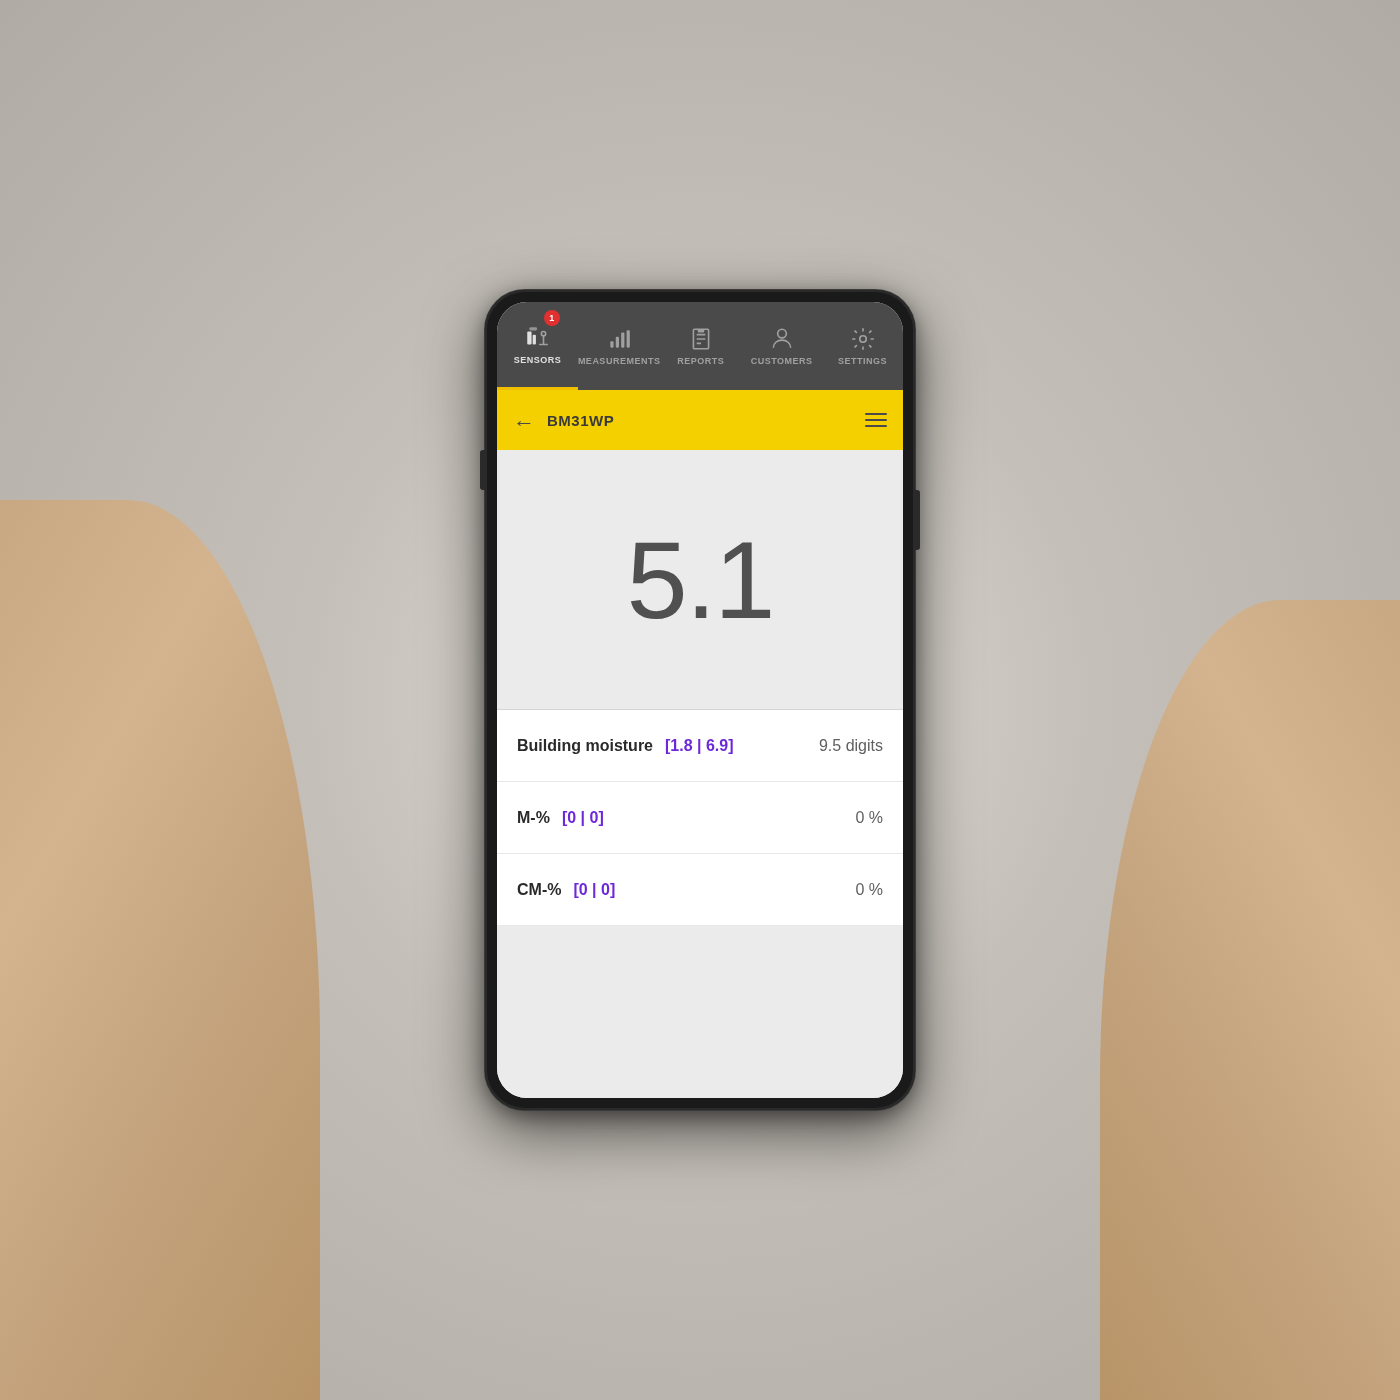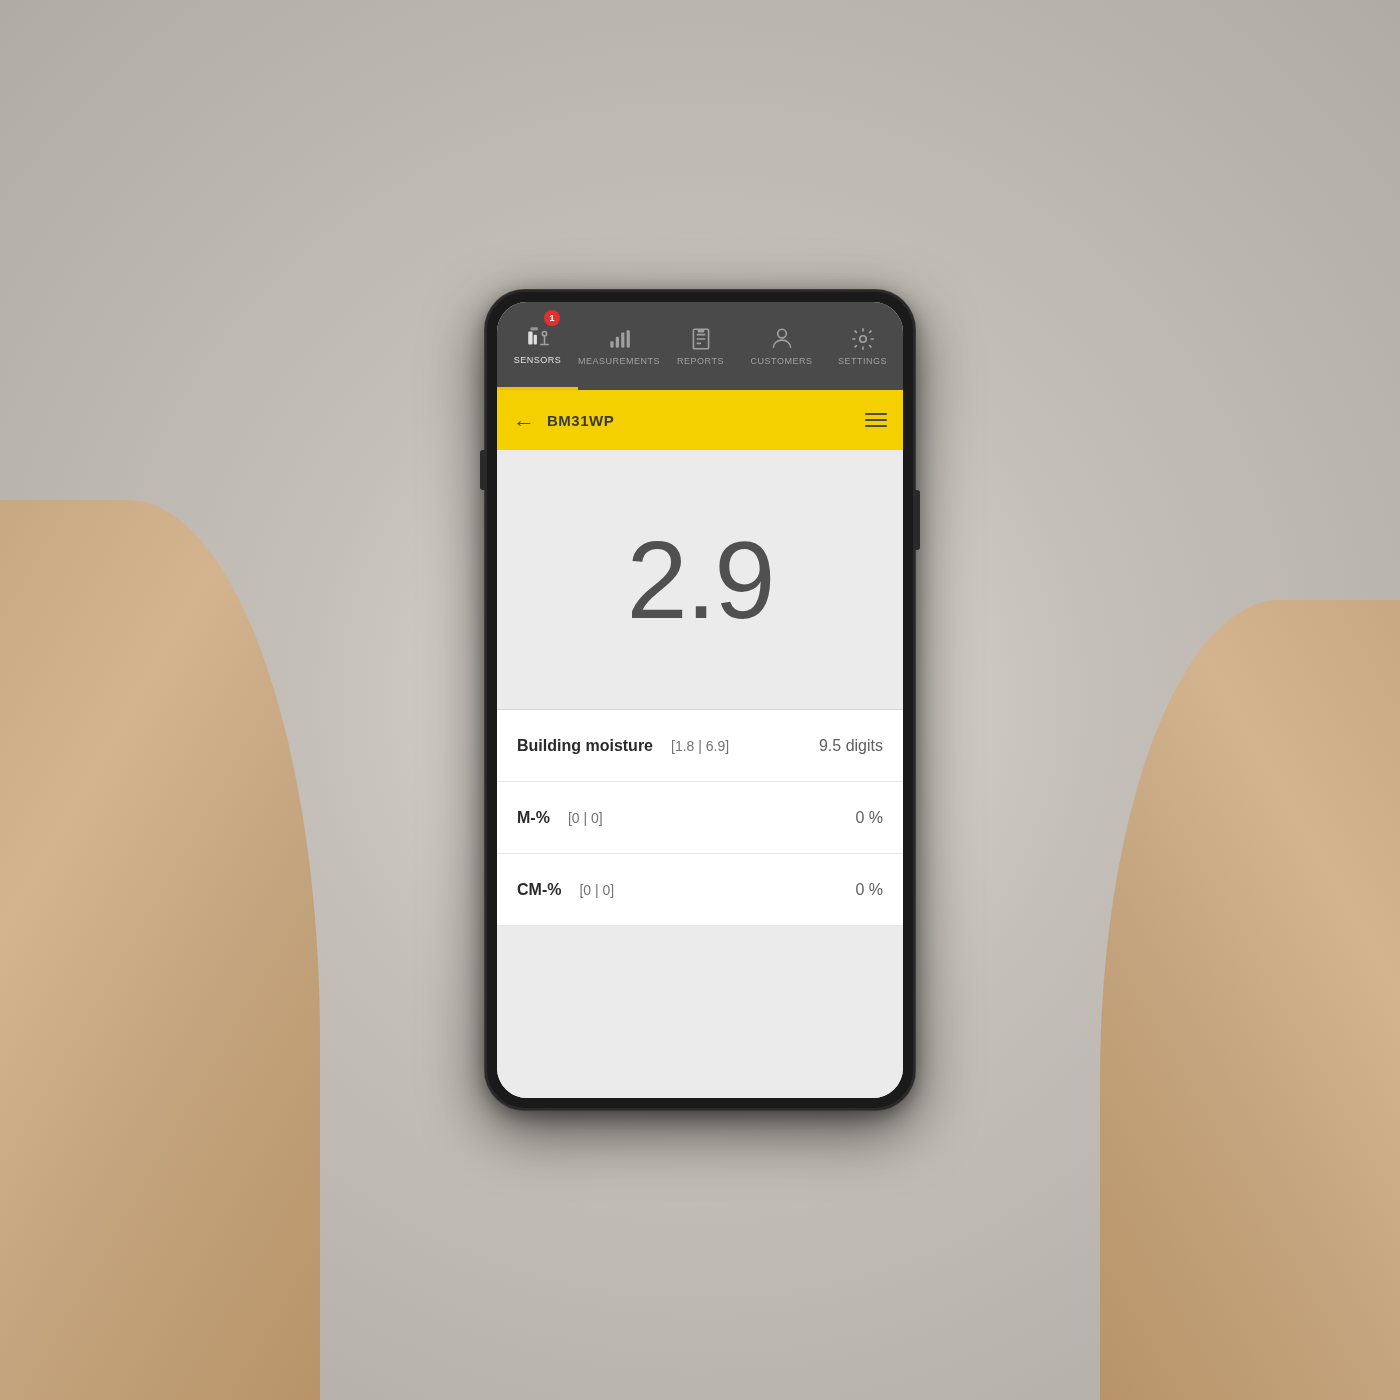--- a/index.html
+++ b/index.html
@@ -126,21 +126,21 @@
     }
 
     .nav-item.active {
       border-bottom: 3px solid #f0c000;
     }
 
     .nav-label {
       font-size: 9px;
       color: #a0a0a0;
       letter-spacing: 0.5px;
-      font-weight: 400;
+      font-weight: 700;
       text-transform: uppercase;
     }
 
     .nav-item.active .nav-label {
       color: #e0e0e0;
     }
 
     .badge {
       position: absolute;
       top: 8px;
@@ -229,34 +229,34 @@
       display: flex;
       align-items: center;
       padding: 0 20px;
       height: 72px;
       border-bottom: 1px solid #e8e8e8;
     }
 
     .row-left {
       display: flex;
       align-items: baseline;
-      gap: 18px;
+      gap: 12px;
       flex: 1;
     }
 
     .row-label {
       font-size: 16px;
       font-weight: bold;
       color: #2a2a2a;
     }
 
     .row-range {
-      font-size: 14px;
-      color: #737373;
-      font-weight: normal;
+      font-size: 16px;
+      color: #6d28d9;
+      font-weight: bold;
     }
 
     .row-value {
       font-size: 16px;
       color: #606060;
     }
 
     
     .bottom-area {
       background: #ebebeb;
@@ -345,21 +345,21 @@
         <div class="back-arrow">←</div>
         <div class="page-title">BM31WP</div>
         <div class="menu-icon">
           <div class="menu-line"></div>
           <div class="menu-line"></div>
           <div class="menu-line"></div>
         </div>
       </div>
 
       <div class="reading-section">
-        <div class="main-value">2.9</div>
+        <div class="main-value">5.1</div>
       </div>
 
       <div class="data-section">
 
         <div class="data-row">
           <div class="row-left">
             <span class="row-label">Building moisture</span>
             <span class="row-range">[1.8 | 6.9]</span>
           </div>
           <span class="row-value">9.5 digits</span>

